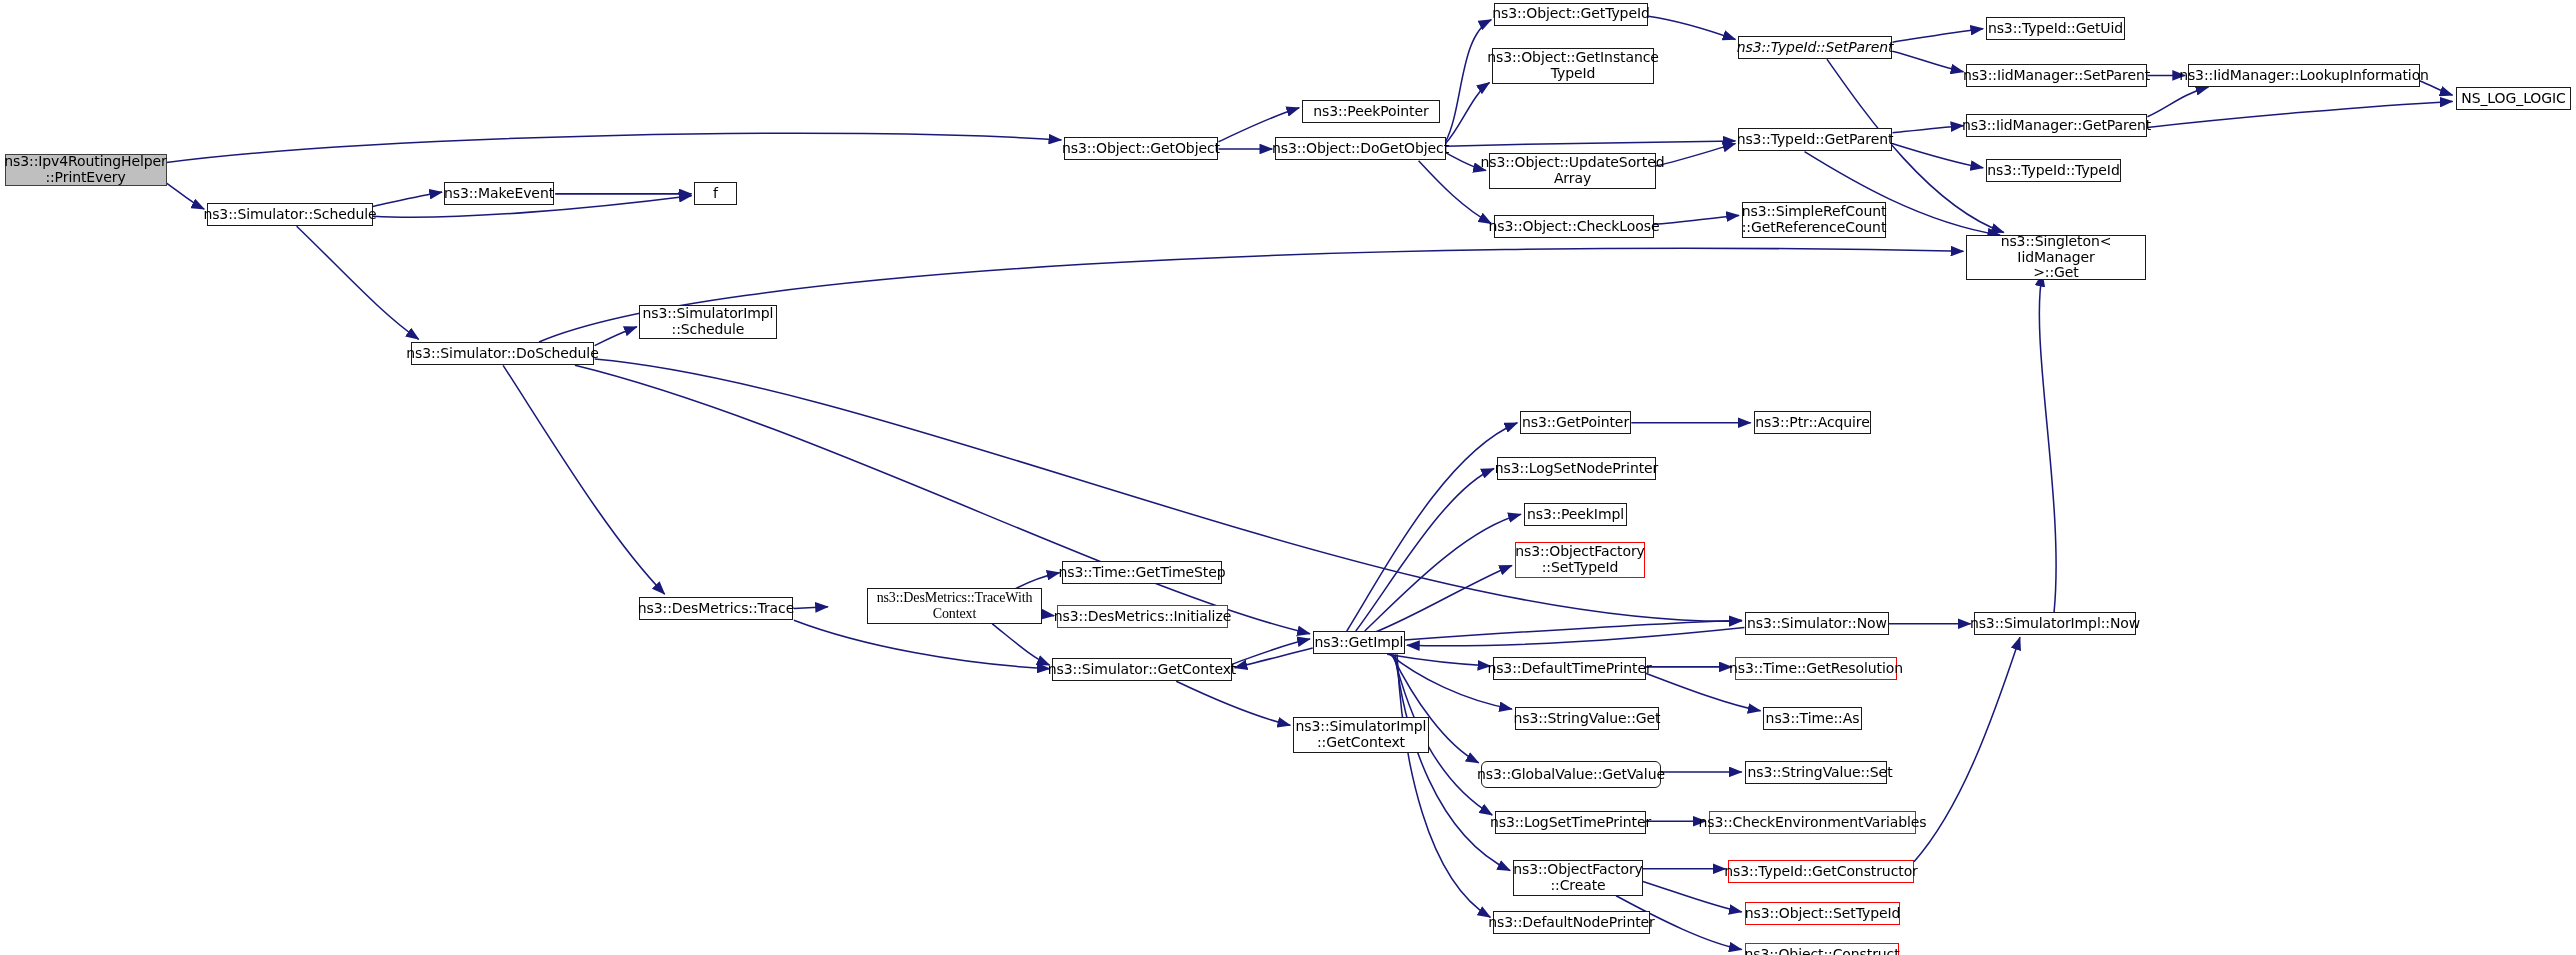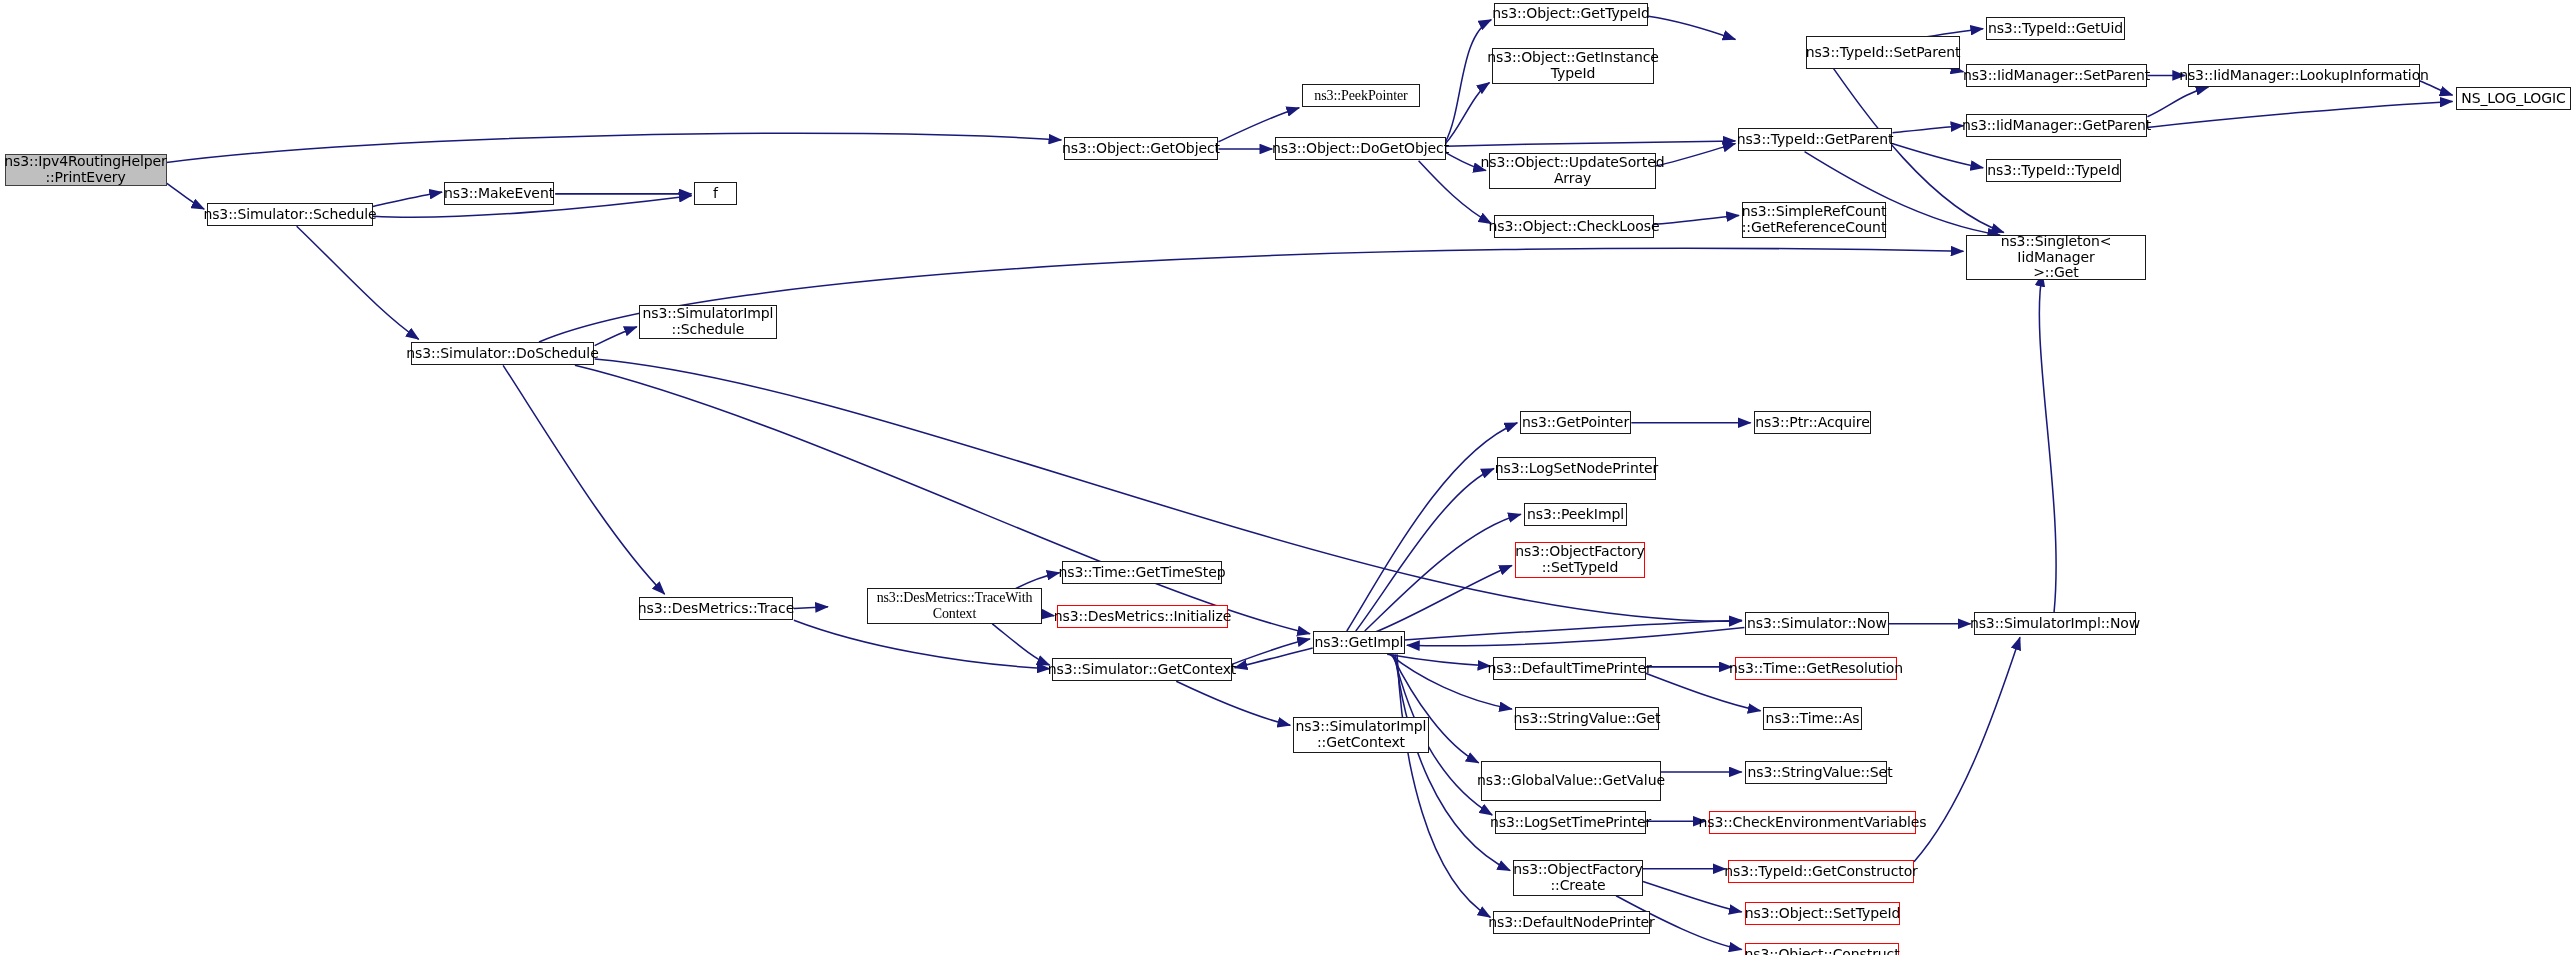--- a/index.html
+++ b/index.html
@@ -92,29 +92,29 @@
   <div id="node-layer">
       <div class="node root" style="left: 4.5px; top: 154px; width: 162px; height: 32px;">ns3::Ipv4RoutingHelper
 ::PrintEvery</div>
       <div class="node thin" style="left: 207px; top: 203px; width: 166px; height: 23px;">ns3::Simulator::Schedule</div>
       <div class="node thin" style="left: 444px; top: 182px; width: 110px; height: 23px;">ns3::MakeEvent</div>
       <div class="node thin" style="left: 694px; top: 182px; width: 43px; height: 23px;">f</div>
       <div class="node thin" style="left: 411px; top: 342px; width: 183px; height: 23px;">ns3::Simulator::DoSchedule</div>
       <div class="node thin" style="left: 639px; top: 305px; width: 138px; height: 34px;">ns3::SimulatorImpl
 ::Schedule</div>
       <div class="node thin" style="left: 1064px; top: 137px; width: 154px; height: 23px;">ns3::Object::GetObject</div>
-      <div class="node thin" style="left: 1302px; top: 84px; width: 118px; height: 23px; font-family: Liberation Serif, serif;">ns3::PeekPointer</div>
+      <div class="node thin" style="left: 1302px; top: 100px; width: 138px; height: 23px;">ns3::PeekPointer</div>
       <div class="node thin" style="left: 1275px; top: 137px; width: 171px; height: 23px;">ns3::Object::DoGetObject</div>
       <div class="node thin" style="left: 1494px; top: 2.7px; width: 154px; height: 23px;">ns3::Object::GetTypeId</div>
       <div class="node thin" style="left: 1492px; top: 48px; width: 162px; height: 36px;">ns3::Object::GetInstance
 TypeId</div>
       <div class="node thin" style="left: 1489px; top: 153px; width: 167px; height: 36px;">ns3::Object::UpdateSorted
 Array</div>
       <div class="node thin" style="left: 1494px; top: 215px; width: 160px; height: 23px;">ns3::Object::CheckLoose</div>
-      <div class="node thin" style="left: 1806px; top: 36px; width: 154px; height: 33px;">ns3::TypeId::SetParent</div>
+      <div class="node thin" style="left: 1738px; top: 36px; width: 154px; height: 23px; font-style: italic;">ns3::TypeId::SetParent</div>
       <div class="node thin" style="left: 1738px; top: 128px; width: 154px; height: 23px;">ns3::TypeId::GetParent</div>
       <div class="node thin" style="left: 1986px; top: 17px; width: 139px; height: 23px;">ns3::TypeId::GetUid</div>
       <div class="node thin" style="left: 1966px; top: 64px; width: 181px; height: 23px;">ns3::IidManager::SetParent</div>
       <div class="node thin" style="left: 1966px; top: 114px; width: 181px; height: 23px;">ns3::IidManager::GetParent</div>
       <div class="node thin" style="left: 1986px; top: 159px; width: 135px; height: 23px;">ns3::TypeId::TypeId</div>
       <div class="node thin" style="left: 2188px; top: 64px; width: 232px; height: 23px;">ns3::IidManager::LookupInformation</div>
       <div class="node thin" style="left: 2456px; top: 87px; width: 115px; height: 23px;">NS_LOG_LOGIC</div>
       <div class="node thin" style="left: 1742px; top: 202px; width: 144px; height: 36px;">ns3::SimpleRefCount
 ::GetReferenceCount</div>
       <div class="node thin" style="left: 1966px; top: 235px; width: 180px; height: 45px;">ns3::Singleton&lt; IidManager
@@ -133,21 +133,21 @@
       <div class="node thin" style="left: 1497px; top: 457px; width: 159px; height: 23px;">ns3::LogSetNodePrinter</div>
       <div class="node thin" style="left: 1524px; top: 503px; width: 103px; height: 23px;">ns3::PeekImpl</div>
       <div class="node redborder" style="left: 1515px; top: 542px; width: 130px; height: 36px;">ns3::ObjectFactory
 ::SetTypeId</div>
       <div class="node thin" style="left: 1745px; top: 612px; width: 144px; height: 23px;">ns3::Simulator::Now</div>
       <div class="node thin" style="left: 1974px; top: 612px; width: 162px; height: 23px;">ns3::SimulatorImpl::Now</div>
       <div class="node thin" style="left: 1493px; top: 657px; width: 153px; height: 23px;">ns3::DefaultTimePrinter</div>
       <div class="node redborder" style="left: 1735px; top: 657px; width: 162px; height: 23px;">ns3::Time::GetResolution</div>
       <div class="node thin" style="left: 1515px; top: 707px; width: 144px; height: 23px;">ns3::StringValue::Get</div>
       <div class="node thin" style="left: 1763px; top: 707px; width: 99px; height: 23px;">ns3::Time::As</div>
-      <div class="node thin" style="left: 1481px; top: 761px; width: 180px; height: 40px;">ns3::GlobalValue::GetValue</div>
+      <div class="node thin" style="left: 1481px; top: 761px; width: 180px; height: 27px; border-radius: 6px;">ns3::GlobalValue::GetValue</div>
       <div class="node thin" style="left: 1745px; top: 761px; width: 142px; height: 23px; padding-left: 8px;">ns3::StringValue::Set</div>
       <div class="node thin" style="left: 1495px; top: 811px; width: 151px; height: 23px;">ns3::LogSetTimePrinter</div>
       <div class="node redborder" style="left: 1709px; top: 811px; width: 207px; height: 23px;">ns3::CheckEnvironmentVariables</div>
       <div class="node thin" style="left: 1513px; top: 860px; width: 130px; height: 36px;">ns3::ObjectFactory
 ::Create</div>
       <div class="node redborder" style="left: 1728px; top: 860px; width: 186px; height: 23px;">ns3::TypeId::GetConstructor</div>
       <div class="node redborder" style="left: 1745px; top: 902px; width: 155px; height: 23px;">ns3::Object::SetTypeId</div>
       <div class="node thin" style="left: 1493px; top: 911px; width: 157px; height: 23px;">ns3::DefaultNodePrinter</div>
       <div class="node redborder" style="left: 1745px; top: 943px; width: 154px; height: 23px;">ns3::Object::Construct</div>
     </div>

